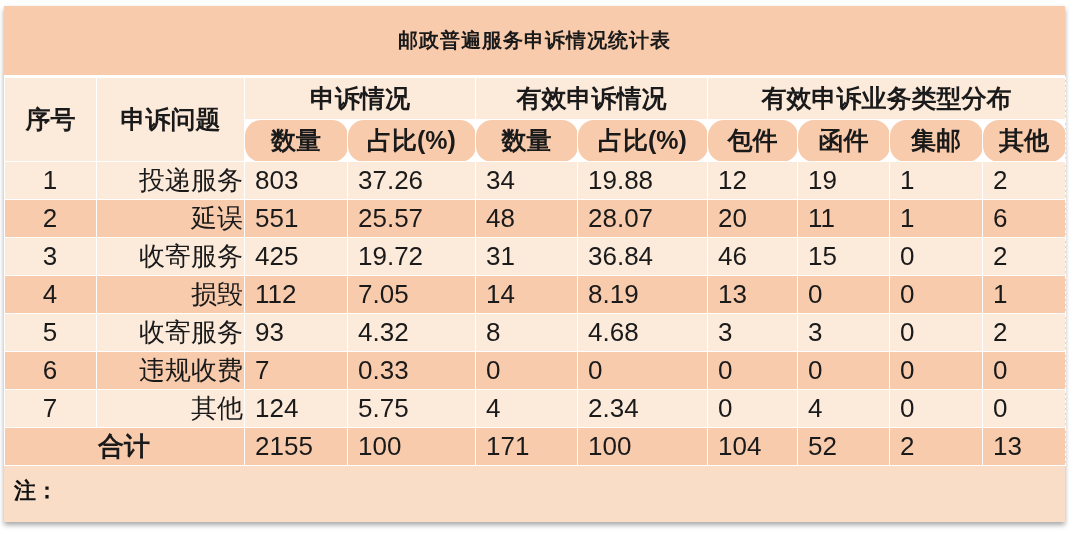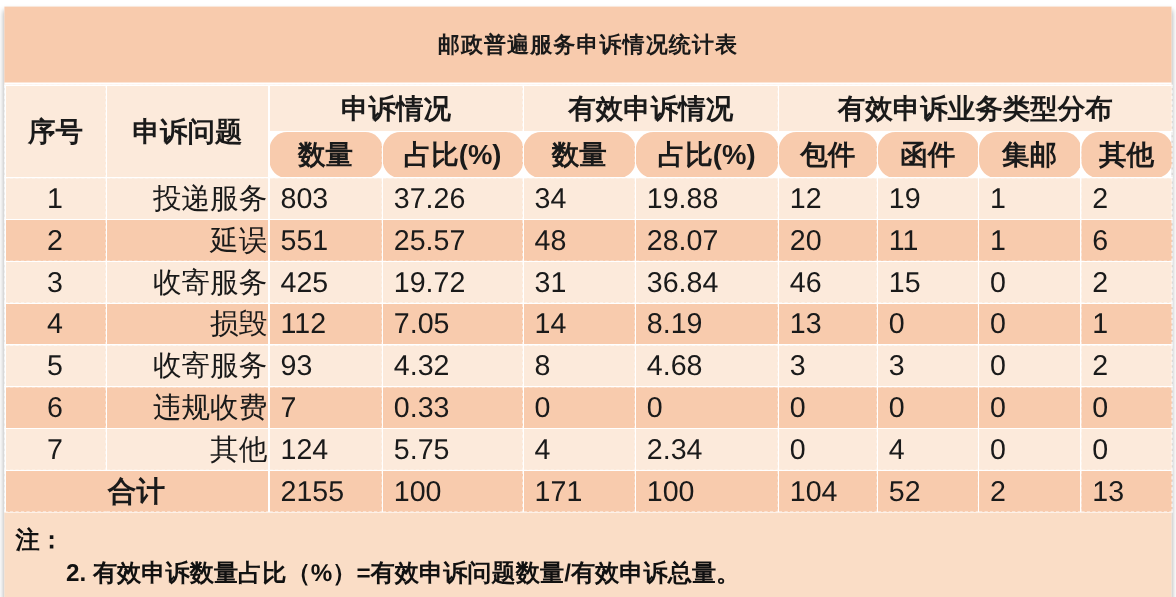--- a/index.html
+++ b/index.html
@@ -181,18 +181,15 @@
         <td>2</td>
         <td>13</td>
       </tr>
     </tbody>
   </table>
 
   <div class="notes">
     <div class="note-line">
       <span class="note-prefix">注：</span>
     </div>
-    <div class="note-line second">
-      <span>2. 有效申诉数量占比（%）=有效申诉问题数量/有效申诉总量。</span>
-    </div>
   </div>
 
 </div>
 
 </body></html>

